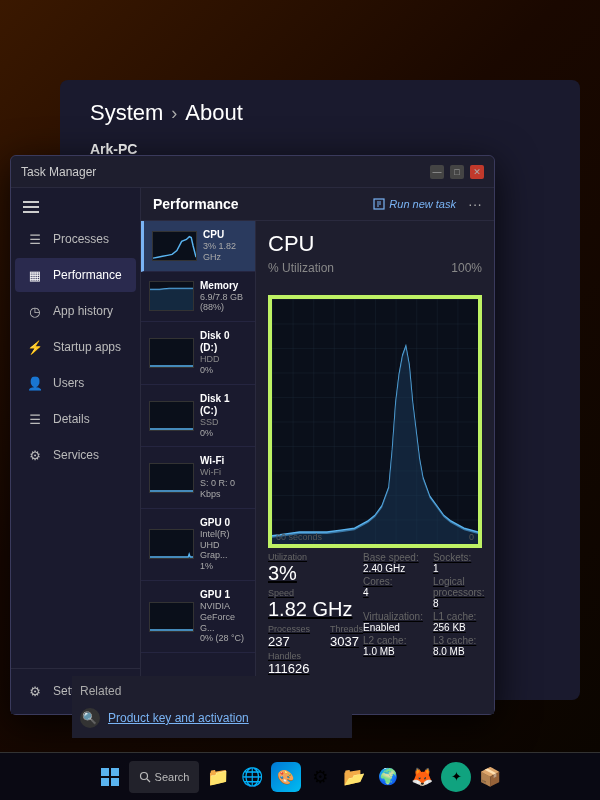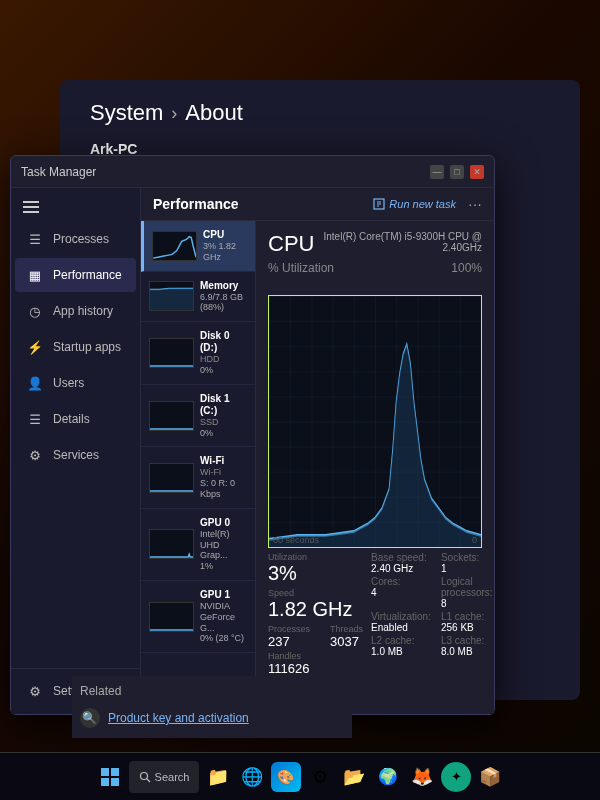--- a/index.html
+++ b/index.html
@@ -326,21 +326,21 @@
       color: #888;
       margin-bottom: 20px;
       display: flex;
       justify-content: space-between;
     }
 
     
     .cpu-graph {
       flex: 1;
       background: #f0abfc;
-      border: 1px solid #bef264;
+      border: 4px solid #bef264;
       position: relative;
       margin-bottom: 4px;
       min-height: 120px;
     }
 
     .cpu-graph-grid {
       position: absolute;
       top: 0; left: 0; right: 0; bottom: 0;
     }
 
@@ -361,21 +361,22 @@
       position: absolute;
       bottom: 2px;
       right: 4px;
       font-size: 9px;
       color: #555;
     }
 
     
     .cpu-stats {
       display: flex;
-      gap: 8px;
+      gap: 0;
+      text-decoration: underline;
     }
 
     .cpu-stats-left {
       width: 120px;
     }
 
     .stat-group {
       margin-bottom: 4px;
     }
 
@@ -723,21 +724,20 @@
                 <div class="perf-nav-value">NVIDIA GeForce G...</div>
                 <div class="perf-nav-value">0% (28 °C)</div>
               </div>
             </div>
 
           </div>
 
           <div class="cpu-panel">
             <div class="cpu-panel-header">
               <span class="cpu-title">CPU</span>
-              <span class="cpu-model">Intel(R) Core(TM) i5-9300H CPU @ 2.40GHz</span>
             </div>
 
             <div class="cpu-util-label">
               <span>% Utilization</span>
               <span>100%</span>
             </div>
 
             <div class="cpu-graph">
               <svg class="cpu-graph-grid" viewBox="0 0 300 130" preserveAspectRatio="none">
 

